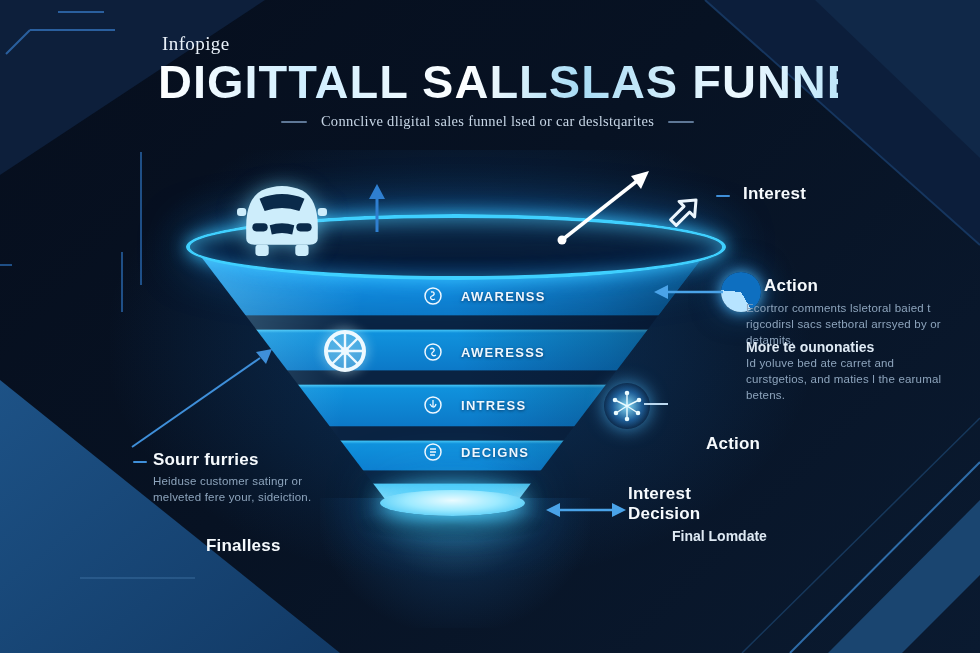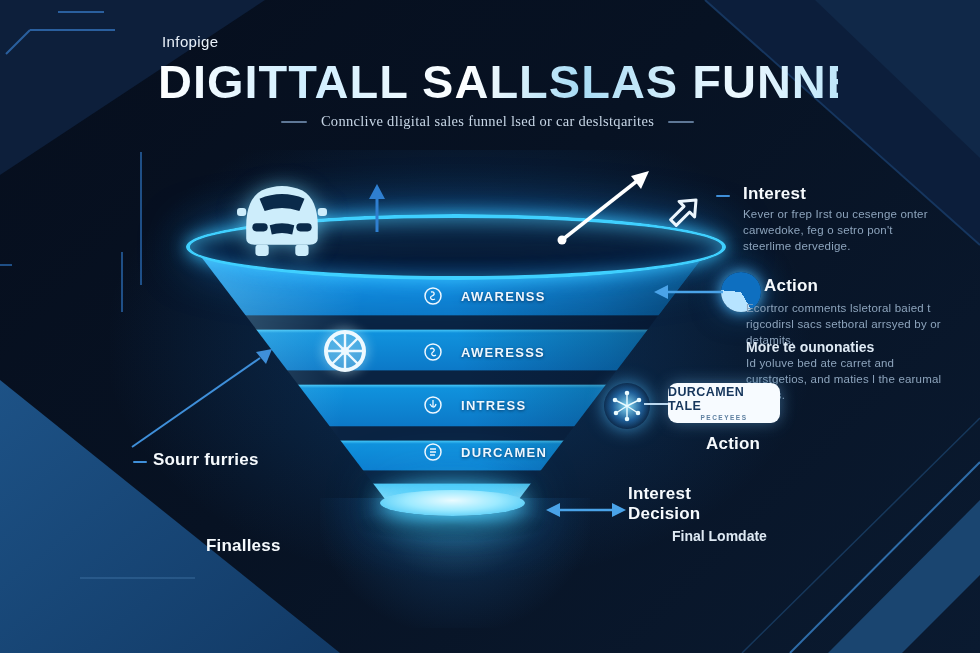--- a/index.html
+++ b/index.html
@@ -11,21 +11,21 @@
   .abs{position:absolute;}
   svg{display:block;}
 
   
   .ambient-glow{left:110px;top:150px;width:700px;height:430px;
     background:radial-gradient(ellipse at 50% 45%,rgba(22,118,210,.30) 0%,rgba(22,118,210,.12) 45%,transparent 72%);z-index:1;}
   .under-beam{left:320px;top:498px;width:270px;height:130px;
     background:radial-gradient(ellipse at 50% 0%,rgba(86,196,255,.38) 0%,rgba(40,140,230,.12) 45%,transparent 75%);z-index:2;}
 
   
-  .brand{left:162px;top:33px;font-size:15px;letter-spacing:.4px;color:#e9f1f9;z-index:6;}
+  .brand{left:162px;top:33px;font-size:19px;letter-spacing:.4px;color:#e9f1f9;z-index:6;font-family:Liberation Serif, serif;}
   .title{left:158px;top:54px;width:680px;font-size:47px;font-weight:800;letter-spacing:1px;white-space:nowrap;
     background:linear-gradient(90deg,#ffffff 0%,#cfeeff 22%,#ffffff 45%,#a8dcf5 62%,#eef9ff 85%,#bfe6fa 100%);
     -webkit-background-clip:text;background-clip:text;color:transparent;z-index:6;}
   .subtitle-row{left:165px;top:113px;width:645px;display:flex;align-items:center;justify-content:center;gap:14px;z-index:6;font-family:Liberation Serif, serif;}
   .subtitle{font-size:14.5px;color:#c7d6e6;letter-spacing:.3px;}
   .dash{width:26px;height:2px;background:#5e7796;border-radius:1px;}
 
   
   .cone{left:190px;top:242px;width:524px;height:266px;z-index:3;
     clip-path:polygon(0 0,100% 0,61.5% 100%,38.5% 100%);
@@ -163,26 +163,25 @@
         <circle cx="9" cy="9" r="8" fill="none" stroke="#eef7ff" stroke-width="1.5"></circle>
         <path d="M9,4 L9,10 M6,8 C8,12 11,12 12,8" fill="none" stroke="#eef7ff" stroke-width="1.3"></path>
       </svg>
     <span class="txt">INTRESS</span>
   </div>
   <div class="abs funnel-label" style="left:424px;top:443px;">
     <svg class="ring-icon" viewBox="0 0 18 18">
         <circle cx="9" cy="9" r="8" fill="none" stroke="#eef7ff" stroke-width="1.5"></circle>
         <path d="M6,6 H12 M6,9 H12 M6,12 H11" fill="none" stroke="#eef7ff" stroke-width="1.3"></path>
       </svg>
-    <span class="txt">DURCAMEN</span>
+    <span class="txt">DECIGNS</span>
   </div>
 
   <div class="abs tick" style="left:716px;top:195px;width:14px;"></div>
   <div class="abs callout-title" style="left:743px;top:184px;">Interest</div>
-  <div class="abs callout-body" style="left:743px;top:206px;width:200px;">Kever or frep Irst ou cesenge onter carwedoke, feg o setro pon't steerlime dervedige.</div>
 
   <div class="abs pie-icon"></div>
   <div class="abs callout-title" style="left:764px;top:276px;">Action</div>
   <div class="abs callout-body" style="left:746px;top:300px;width:200px;">Ecortror comments lsletoral baied t rigcodirsl sacs setboral arrsyed by or detamits.</div>
   <div class="abs callout-subhead" style="left:746px;top:339px;">More te ounonaties</div>
   <div class="abs callout-body" style="left:746px;top:355px;width:200px;">Id yoluve bed ate carret and curstgetios, and maties l the earumal betens.</div>
 
   <div class="abs net-icon">
     <svg width="46" height="46" viewBox="0 0 46 46">
       <g stroke="#eafbff" stroke-width="1.4" fill="#eafbff">
@@ -194,33 +193,30 @@
           <circle cx="11" cy="17" r="1.6"></circle>
         <line x1="23" y1="23" x2="35" y2="17"></line>
           <circle cx="35" cy="17" r="1.6"></circle>
         <line x1="23" y1="23" x2="12" y2="30"></line>
           <circle cx="12" cy="30" r="1.6"></circle>
         <line x1="23" y1="23" x2="34" y2="30"></line>
           <circle cx="34" cy="30" r="1.6"></circle>
       </g>
     </svg>
   </div>
-  <div class="white-card abs" style="left:668px;top:383px;">
-    <div class="t">DURCAMEN TALE</div>
-    <div class="s">PECEYEES</div>
-  </div>
 
   <div class="abs callout-title" style="left:706px;top:434px;">Action</div>
 
   <div class="abs callout-title" style="left:628px;top:484px;">Interest</div>
   <div class="abs callout-title" style="left:628px;top:504px;">Decision</div>
   <div class="abs callout-subhead" style="left:628px;top:528px;padding-left:44px;">Final Lomdate</div>
 
   <div class="abs tick" style="left:133px;top:461px;width:14px;"></div>
   <div class="abs callout-title" style="left:153px;top:450px;">Sourr furries</div>
+  <div class="abs callout-body" style="left:153px;top:473px;width:200px;">Heiduse customer satingr or melveted fere your, sideiction.</div>
 
   <div class="abs callout-title" style="left:206px;top:536px;">Finalless</div>
 
   <svg class="abs layer-arrows" width="980" height="653" viewBox="0 0 980 653">
 
     <g>
       <line x1="377" y1="232" x2="377" y2="198" stroke="#2f7fd0" stroke-width="3"></line>
       <polygon points="377,184 369,199 385,199" fill="#2f7fd0"></polygon>
     </g>
 

